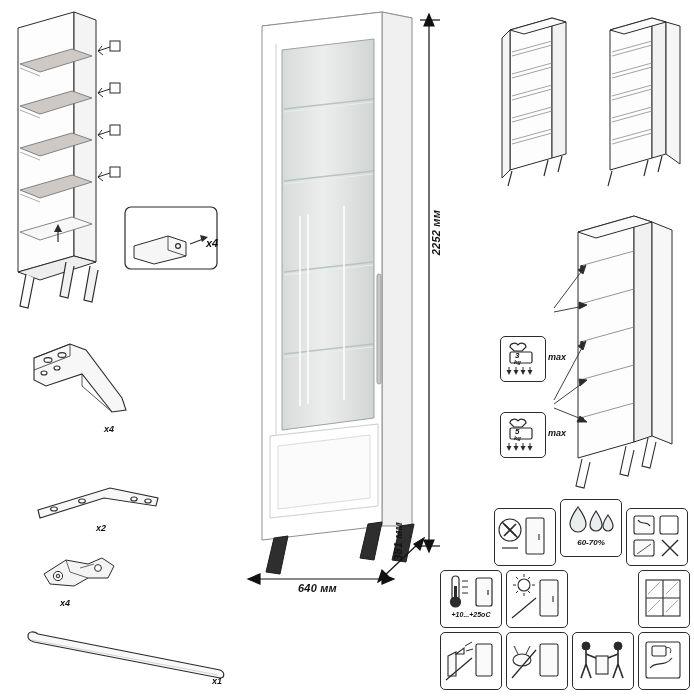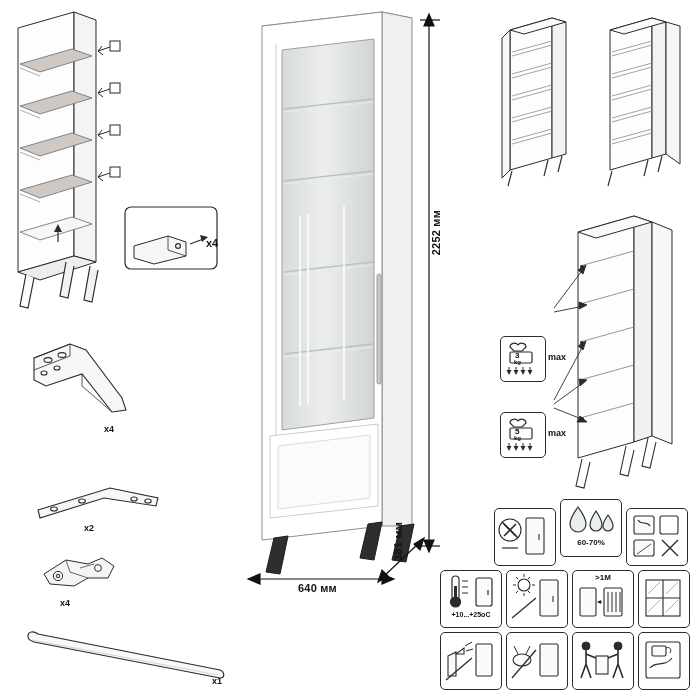--- a/index.html
+++ b/index.html
@@ -1,18 +1,18 @@
 <!DOCTYPE html>
 <html><head>
 <meta charset="utf-8">
 <style>
   html,body{margin:0;padding:0;background:#ffffff;}
   body{width:694px;height:700px;position:relative;overflow:hidden;
        font-family:"Liberation Sans",sans-serif;color:#111;}
-  .sheet{position:absolute;left:0;top:0;width:694px;height:700px;}
+  .sheet{position:absolute;left:0;top:0;width:694px;height:700px;font-style:italic;}
   .abs{position:absolute;}
   .lbl{font-size:11px;font-weight:bold;color:#111;}
   .lbl-sm{font-size:9px;font-weight:bold;color:#111;text-align:center;}
   .dim{font-size:11px;font-weight:bold;letter-spacing:.2px;}
   .vert{writing-mode:vertical-rl;transform:rotate(180deg);}
   .icoBox{position:absolute;border:1.6px solid #2b2b2b;border-radius:5px;background:#fff;}
   .icoTxt{position:absolute;font-size:8px;font-weight:bold;text-align:center;width:100%;}
   svg{display:block;overflow:visible;}
 </style>
 </head>
@@ -104,21 +104,21 @@
 
   <svg class="abs" style="left:34px;top:486px;" width="132" height="40">
     <g fill="none" stroke="#2b2b2b" stroke-width="1.1">
       <path d="M4,24 L76,2 L124,12 L122,20 L70,12 L6,32 Z" fill="#f7f7f7"></path>
       <ellipse cx="20" cy="23" rx="3.4" ry="2" fill="#fff"></ellipse>
       <ellipse cx="48" cy="15" rx="3.4" ry="2" fill="#fff"></ellipse>
       <ellipse cx="100" cy="13" rx="3.2" ry="2" fill="#fff"></ellipse>
       <ellipse cx="114" cy="15" rx="3.2" ry="2" fill="#fff"></ellipse>
     </g>
   </svg>
-  <div class="abs lbl-sm" style="left:84px;top:523px;">х2</div>
+  <div class="abs lbl-sm" style="left:96px;top:523px;">х2</div>
 
   <svg class="abs" style="left:36px;top:548px;" width="90" height="52">
     <g fill="none" stroke="#2b2b2b" stroke-width="1">
       <path d="M8,26 L30,12 L52,16 L66,10 L78,18 L72,30 L52,30 L38,38 L14,36 Z" fill="#f4f4f4"></path>
       <path d="M30,12 L34,24 L52,30" stroke-width=".7"></path>
       <circle cx="22" cy="28" r="4.6" fill="#fff"></circle>
       <circle cx="22" cy="28" r="1.8" fill="#d8d8d8"></circle>
       <circle cx="62" cy="20" r="3.4" fill="#fff"></circle>
       <path d="M44,20 L58,16" stroke-width=".7"></path>
     </g>
@@ -426,37 +426,20 @@
           <line x1="8" y1="21" x2="10" y2="19"></line>
             <line x1="22" y1="21" x2="20" y2="19"></line>
         </g>
         <rect x="32" y="8" width="18" height="36" rx="1.5" fill="#fafafa"></rect>
         <line x1="45" y1="24" x2="45" y2="30"></line>
         <line x1="4" y1="46" x2="28" y2="26" stroke-width="1.2"></line>
       </g>
     </svg>
   </div>
 
-  <div class="icoBox" style="left:572px;top:570px;width:60px;height:56px;">
-    <svg width="56" height="52" style="margin:1px;">
-      <g fill="none" stroke="#2b2b2b" stroke-width="1.1">
-        <rect x="6" y="16" width="16" height="28" rx="1.5" fill="#fafafa"></rect>
-        <rect x="30" y="16" width="18" height="28" rx="1.5" fill="#fafafa"></rect>
-        <g stroke-width="1">
-          <line x1="34" y1="20" x2="34" y2="40"></line>
-            <line x1="38" y1="20" x2="38" y2="40"></line>
-          <line x1="42" y1="20" x2="42" y2="40"></line>
-            <line x1="46" y1="20" x2="46" y2="40"></line>
-        </g>
-        <line x1="24" y1="30" x2="28" y2="30"></line>
-        <polygon points="23,30 27,28 27,32" fill="#2b2b2b" stroke="none"></polygon>
-      </g>
-    </svg>
-    <div class="icoTxt" style="top:2px;font-size:8px;">&gt;1М</div>
-  </div>
 
   <div class="icoBox" style="left:638px;top:570px;width:50px;height:56px;">
     <svg width="46" height="52" style="margin:1px;">
       <g fill="none" stroke="#2b2b2b" stroke-width="1.1">
         <rect x="6" y="8" width="34" height="36" fill="#fff"></rect>
         <line x1="23" y1="8" x2="23" y2="44"></line>
         <line x1="6" y1="26" x2="40" y2="26"></line>
         <g stroke-width=".7" stroke="#8a8a8a">
           <line x1="8" y1="22" x2="20" y2="10"></line>
             <line x1="26" y1="22" x2="38" y2="10"></line>

